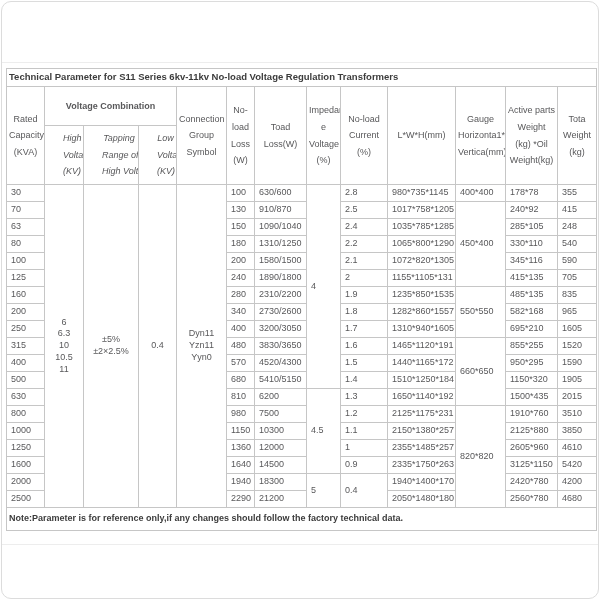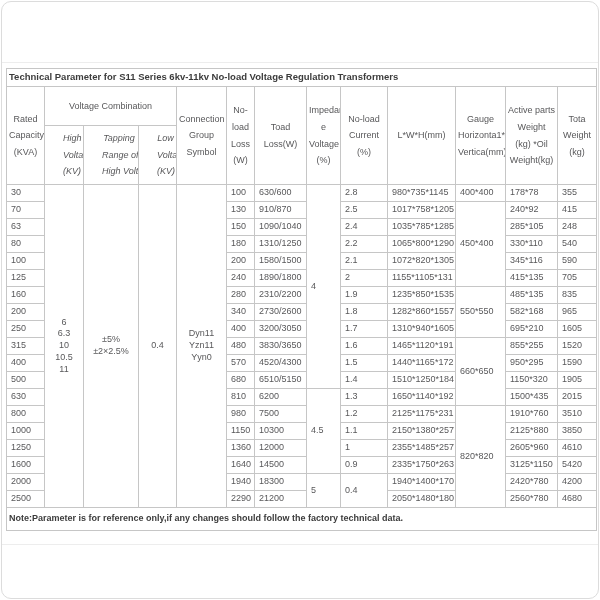--- a/index.html
+++ b/index.html
@@ -20,21 +20,21 @@
   }
   th,td{
     border:1px solid #c6c6c6;color:#58585a;font-size:9px;font-weight:normal;
     line-height:1.25;vertical-align:middle;overflow:hidden;
   }
   thead th{text-align:center;padding:1px 2px;white-space:pre;line-height:1.85;margin-top:48px;}
   tr.title-row th{
     height:15px;text-align:left;font-weight:bold;color:#3c3c3c;
     font-size:9.5px;white-space:nowrap;line-height:1.3;padding:1px 2px;
   }
-  tr.group-row th.group{height:36px;}
+  tr.group-row th.group{height:36px;font-weight:bold;}
   tr.sub-row th{height:56px;text-align:center;padding-left:18px;font-style:italic;}
   tbody td{height:14px;text-align:left;padding:1px 4px;white-space:nowrap;}
   tbody td.center{text-align:center;}
   tbody td.pre{white-space:pre-line;line-height:1.3;}
   tfoot td{
     height:18px;font-weight:bold;color:#3c3c3c;text-align:left;
     padding:2px;white-space:nowrap;margin-left:38px;
   }
 </style>
 </head>
@@ -221,21 +221,21 @@
         <td>570</td>
         <td>4520/4300</td>
         <td>1.5</td>
         <td>1440*1165*172</td>
         <td>950*295</td>
         <td>1590</td>
       </tr>
       <tr>
         <td>500</td>
         <td>680</td>
-        <td>6510/5150</td>
+        <td>5410/5150</td>
         <td>1.4</td>
         <td>1510*1250*184</td>
         <td>1150*320</td>
         <td>1905</td>
       </tr>
       <tr>
         <td>630</td>
         <td>810</td>
         <td>6200</td>
         <td rowspan="5">4.5</td>

